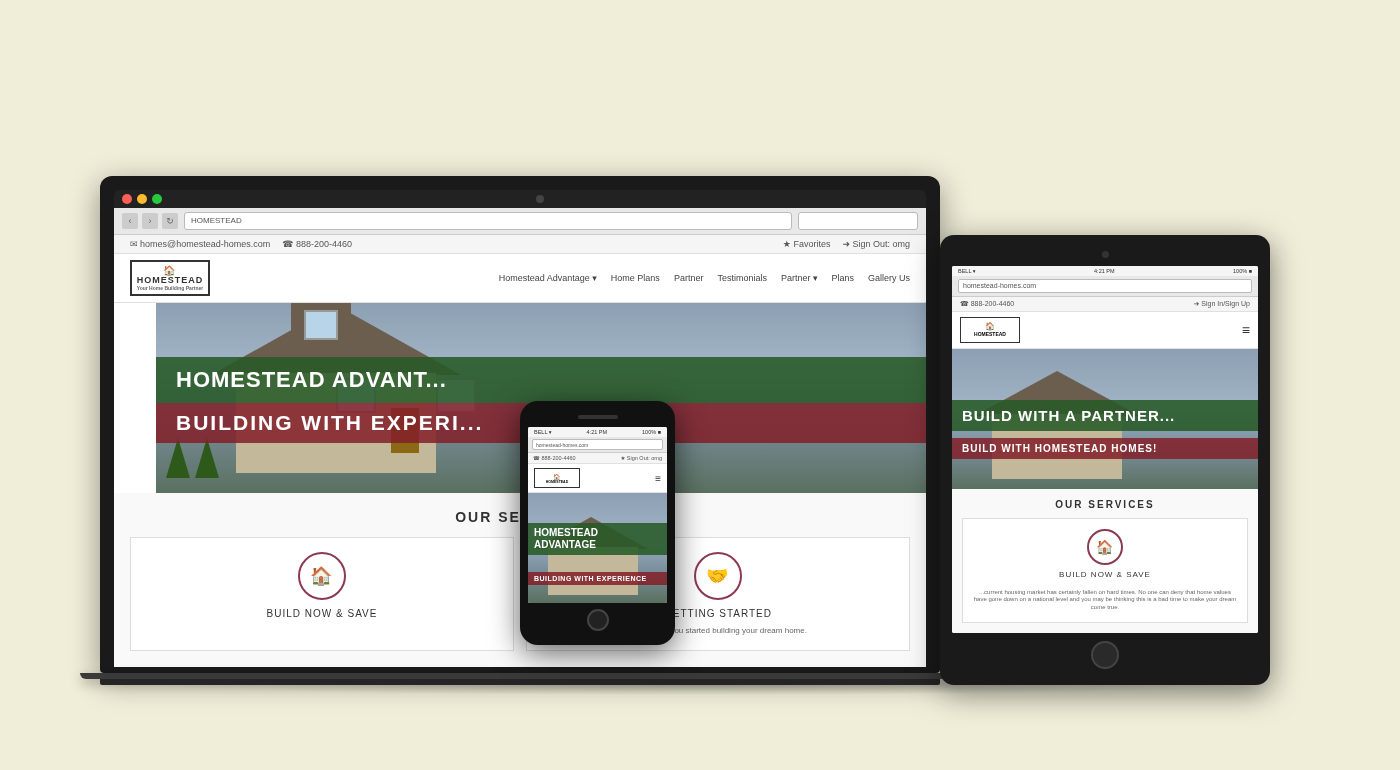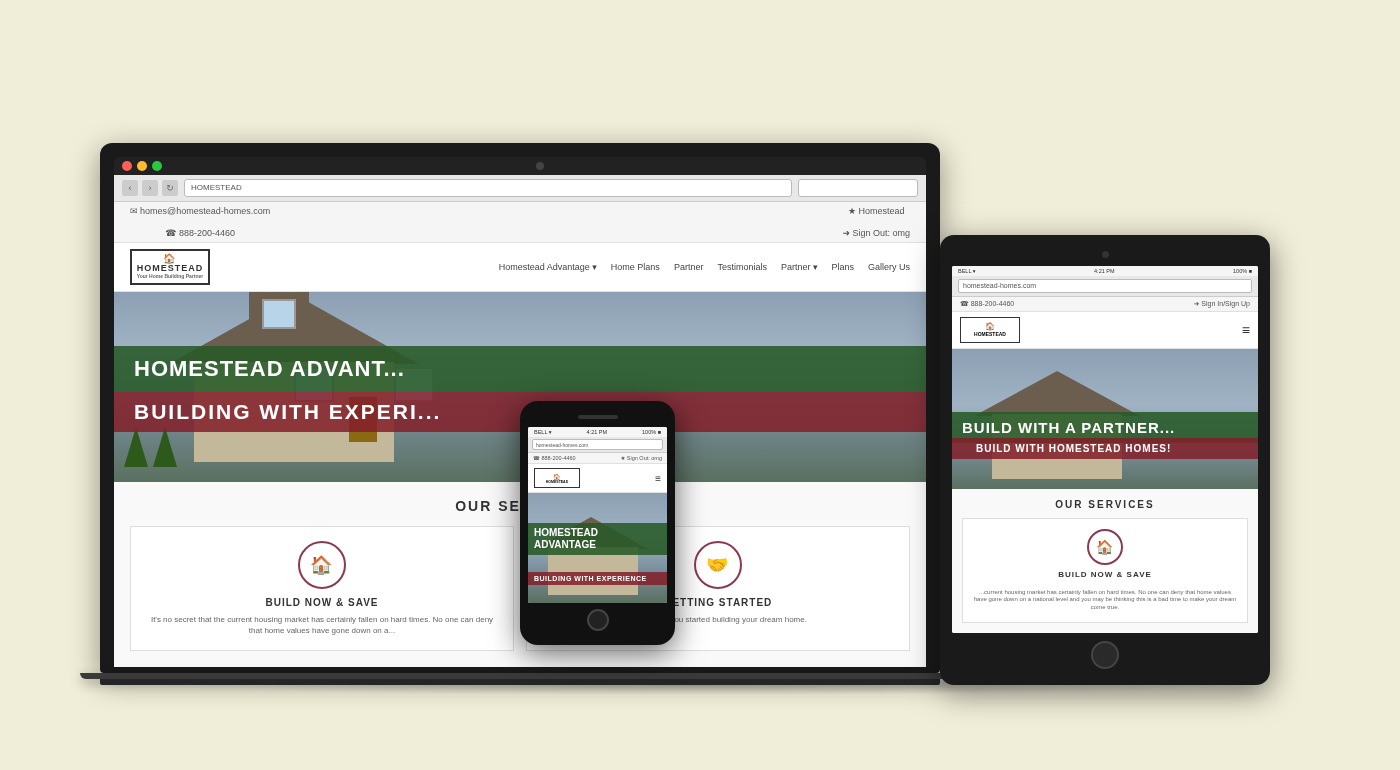--- a/index.html
+++ b/index.html
@@ -123,21 +123,21 @@
       padding: 4px 16px;
       display: flex;
       justify-content: space-between;
       align-items: center;
       font-size: 9px;
       color: #555;
       border-bottom: 1px solid #e0e0e0;
     }
 
     .site-topbar-left, .site-topbar-right {
-      display: flex; gap: 12px; align-items: center; flex-direction: column;
+      display: flex; gap: 12px; align-items: center;
     }
 
     
     .site-nav {
       display: flex;
       align-items: center;
       padding: 6px 16px;
       border-bottom: 1px solid #e0e0e0;
       gap: 20px;
     }
@@ -185,20 +185,21 @@
       width: 100%;
       height: 100%;
       background: linear-gradient(
         to bottom,
         #8da0b3 0%,
         #9fb3c4 30%,
         #7a8f9c 60%,
         #5a7060 100%
       );
       position: relative;
+      margin-left: 42px;
     }
 
     
     .house-illustration {
       position: absolute;
       bottom: 0;
       left: 0;
       right: 0;
       height: 170px;
     }
@@ -354,21 +355,21 @@
       border-radius: 50%;
       border: 2px solid #8b3a52;
       display: flex; align-items: center; justify-content: center;
       margin-bottom: 8px;
       font-size: 18px;
       color: #8b3a52;
     }
 
     .service-title {
       font-size: 10px;
-      font-weight: bold;
+      font-weight: normal;
       letter-spacing: 1px;
       color: #333;
       margin-bottom: 6px;
     }
 
     .service-desc {
       font-size: 8px;
       color: #666;
       line-height: 1.4;
     }
@@ -478,33 +479,33 @@
     }
     .tablet-house-roof {
       position: absolute; bottom: 73px; left: 22px;
       width: 0; height: 0;
       border-left: 83px solid transparent;
       border-right: 83px solid transparent;
       border-bottom: 45px solid #6b5e4e;
     }
 
     .tablet-banner-green {
-      position: absolute; bottom: 46px; left: 0; right: 0;
+      position: absolute; bottom: 58px; left: 0; right: 0;
       background: rgba(40,90,40,0.88);
       padding: 7px 10px;
     }
     .tablet-banner-green h2 {
       color: white; font-size: 15px; font-weight: 900;
       text-transform: uppercase; letter-spacing: 1px;
     }
 
     .tablet-banner-red {
       position: absolute; bottom: 30px; left: 0; right: 0;
       background: rgba(130,30,40,0.85);
-      padding: 5px 24px;
+      padding: 5px 10px;
     }
     .tablet-banner-red p {
       color: white; font-size: 10px; font-weight: bold;
       text-transform: uppercase; letter-spacing: 1px;
     }
 
     .tablet-services {
       background: #f9f9f9; padding: 10px;
     }
     .tablet-services-title {
@@ -680,21 +681,21 @@
       </div>
 
       <div class="website-content">
 
         <div class="site-topbar">
           <div class="site-topbar-left">
             <span>✉ homes@homestead-homes.com</span>
             <span>☎ 888-200-4460</span>
           </div>
           <div class="site-topbar-right">
-            <span>★ Homestead</span>
+            <span>★ Favorites</span>
             <span>➜ Sign Out: omg</span>
           </div>
         </div>
 
         <div class="site-nav">
           <div class="site-logo">
             <span class="logo-house">🏠</span>
             <span style="font-size:9px; font-weight:900; letter-spacing:1px;">HOMESTEAD</span>
             <span style="font-size:5px; color:#666;">Your Home Building Partner</span>
           </div>
@@ -734,21 +735,20 @@
             </div>
           </div>
         </div>
 
         <div class="site-services">
           <div class="services-title">OUR SERVICES</div>
           <div class="services-grid">
             <div class="service-card">
               <div class="service-icon-circle">🏠</div>
               <div class="service-title">BUILD NOW &amp; SAVE</div>
-              <div class="service-desc">It's no secret that the current housing market has certainly fallen on hard times. No one can deny that home values have gone down on a...</div>
             </div>
             <div class="service-card">
               <div class="service-icon-circle">🤝</div>
               <div class="service-title">GETTING STARTED</div>
               <div class="service-desc">Let us help you started building your dream home.</div>
             </div>
           </div>
         </div>
       </div>
     </div>

